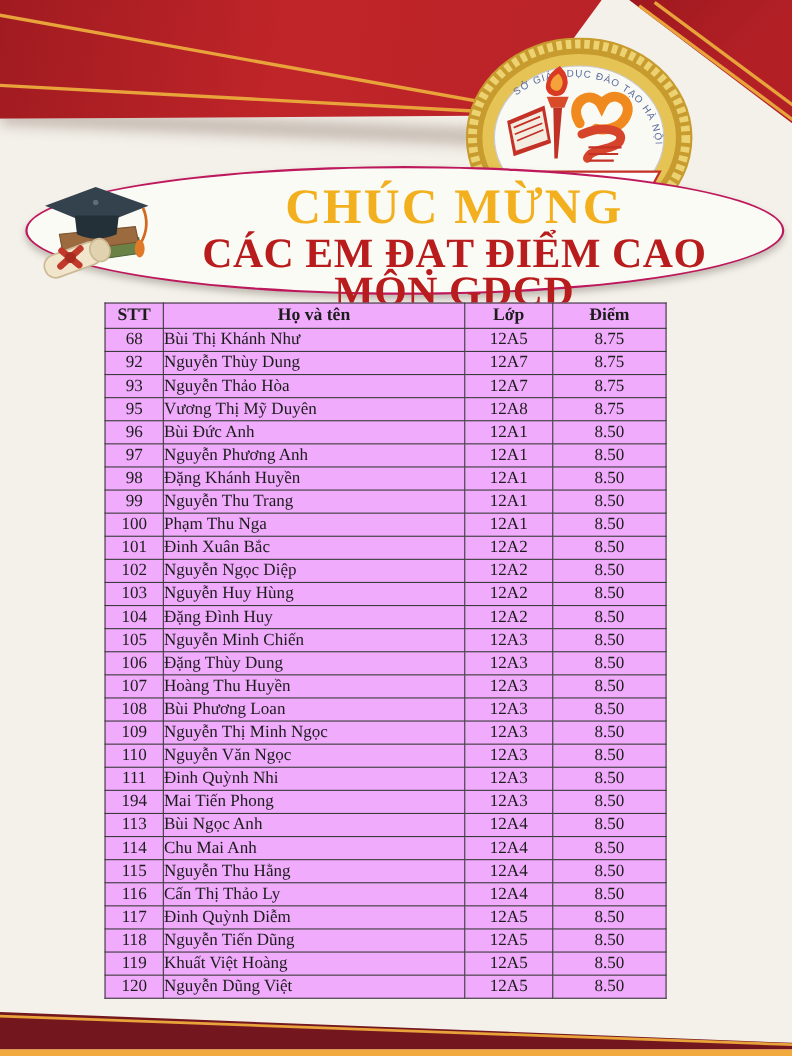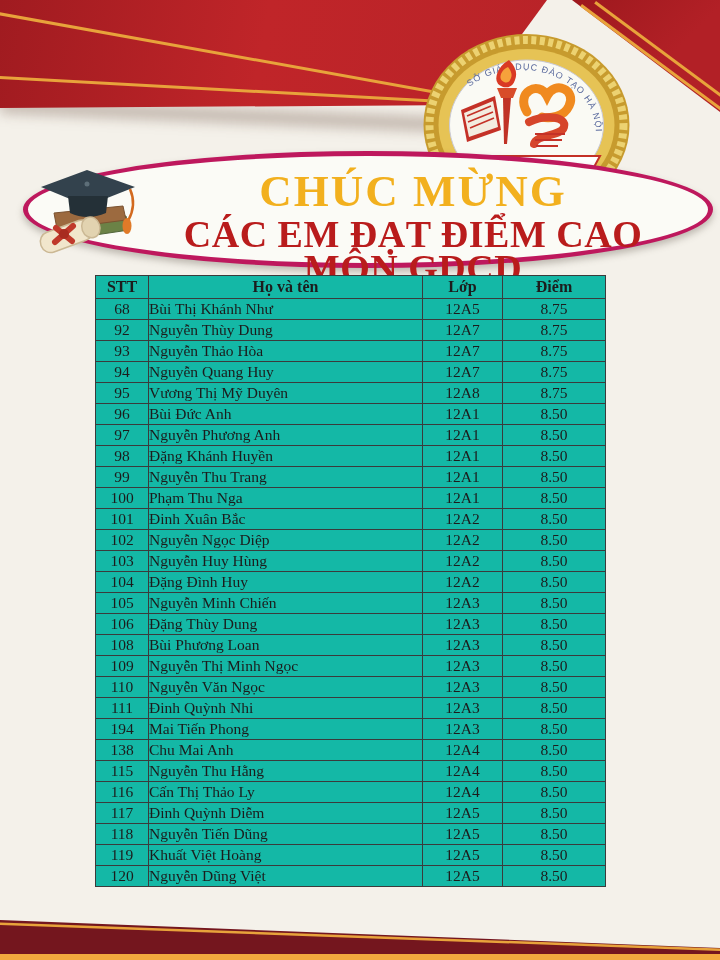--- a/index.html
+++ b/index.html
@@ -22,31 +22,31 @@
   .gold-line.c2{left:596px;top:1px;width:190px;height:2.5px;transform:rotate(36.6deg);}
   .ribbon-tail{position:absolute;left:440px;top:88px;width:166px;height:70px;z-index:4;
     background:linear-gradient(to right,#b5222a 0 14px,#e8a33b 14px 17px,#a81d24 17px calc(100% - 17px),#e8a33b calc(100% - 17px) calc(100% - 14px),#b5222a calc(100% - 14px) 100%);}
 
   
   .badge{position:absolute;left:423px;top:34px;width:207px;height:182px;z-index:5;}
   .badge svg{display:block;width:100%;height:100%;}
 
   
   .banner{position:absolute;left:23px;top:151px;width:690px;height:117px;z-index:6;
-    background:#fbfbf6;border:5px solid #be185d;border-radius:50%;
+    background:#fbfbf6;border:2px solid #be185d;border-radius:50%;
     box-shadow:0 4px 7px rgba(90,80,70,.35);box-sizing:border-box;}
   .banner-text{position:absolute;left:110px;right:20px;top:0;bottom:0;text-align:center;}
   .banner-title{margin-top:11px;font-size:45px;line-height:48px;font-weight:bold;color:#f2b01e;letter-spacing:2px;}
   .banner-subtitle{margin-top:2px;font-size:38px;line-height:34px;font-weight:bold;color:#b91c1c;letter-spacing:.5px;}
   .cap-icon{position:absolute;left:30px;top:166px;width:114px;height:94px;z-index:7;}
   .cap-icon svg{display:block;width:100%;height:100%;}
 
   
   table.scores{position:absolute;left:95px;top:275px;width:510px;z-index:8;
-    border-collapse:collapse;background:#14b8a6;table-layout:fixed;}
+    border-collapse:collapse;background:#f0abfc;table-layout:fixed;}
   table.scores th,table.scores td{border:1px solid #3b3b3b;height:20px;padding:0 4px;
     font-size:15.5px;line-height:20px;text-align:center;color:#1c1c1c;overflow:hidden;white-space:nowrap;}
   table.scores th{font-weight:bold;font-size:16px;height:22px;}
   table.scores td.col-name{text-align:left;padding-left:0;}
 
   
   .bottom-wedge{position:absolute;left:0;bottom:0;width:720px;height:42px;z-index:9;}
   .bottom-wedge svg{display:block;width:100%;height:100%;}
 </style>
 </head>
@@ -155,26 +155,20 @@
           <td class="col-class">12A7</td>
           <td class="col-score">8.75</td>
         </tr>
         <tr>
           <td class="col-stt">93</td>
           <td class="col-name">Nguyễn Thảo Hòa</td>
           <td class="col-class">12A7</td>
           <td class="col-score">8.75</td>
         </tr>
         <tr>
-          <td class="col-stt">94</td>
-          <td class="col-name">Nguyễn Quang Huy</td>
-          <td class="col-class">12A7</td>
-          <td class="col-score">8.75</td>
-        </tr>
-        <tr>
           <td class="col-stt">95</td>
           <td class="col-name">Vương Thị Mỹ Duyên</td>
           <td class="col-class">12A8</td>
           <td class="col-score">8.75</td>
         </tr>
         <tr>
           <td class="col-stt">96</td>
           <td class="col-name">Bùi Đức Anh</td>
           <td class="col-class">12A1</td>
           <td class="col-score">8.50</td>
@@ -233,20 +227,26 @@
           <td class="col-class">12A3</td>
           <td class="col-score">8.50</td>
         </tr>
         <tr>
           <td class="col-stt">106</td>
           <td class="col-name">Đặng Thùy Dung</td>
           <td class="col-class">12A3</td>
           <td class="col-score">8.50</td>
         </tr>
         <tr>
+          <td class="col-stt">107</td>
+          <td class="col-name">Hoàng Thu Huyền</td>
+          <td class="col-class">12A3</td>
+          <td class="col-score">8.50</td>
+        </tr>
+        <tr>
           <td class="col-stt">108</td>
           <td class="col-name">Bùi Phương Loan</td>
           <td class="col-class">12A3</td>
           <td class="col-score">8.50</td>
         </tr>
         <tr>
           <td class="col-stt">109</td>
           <td class="col-name">Nguyễn Thị Minh Ngọc</td>
           <td class="col-class">12A3</td>
           <td class="col-score">8.50</td>
@@ -263,21 +263,27 @@
           <td class="col-class">12A3</td>
           <td class="col-score">8.50</td>
         </tr>
         <tr>
           <td class="col-stt">194</td>
           <td class="col-name">Mai Tiến Phong</td>
           <td class="col-class">12A3</td>
           <td class="col-score">8.50</td>
         </tr>
         <tr>
-          <td class="col-stt">138</td>
+          <td class="col-stt">113</td>
+          <td class="col-name">Bùi Ngọc Anh</td>
+          <td class="col-class">12A4</td>
+          <td class="col-score">8.50</td>
+        </tr>
+        <tr>
+          <td class="col-stt">114</td>
           <td class="col-name">Chu Mai Anh</td>
           <td class="col-class">12A4</td>
           <td class="col-score">8.50</td>
         </tr>
         <tr>
           <td class="col-stt">115</td>
           <td class="col-name">Nguyễn Thu Hằng</td>
           <td class="col-class">12A4</td>
           <td class="col-score">8.50</td>
         </tr>

